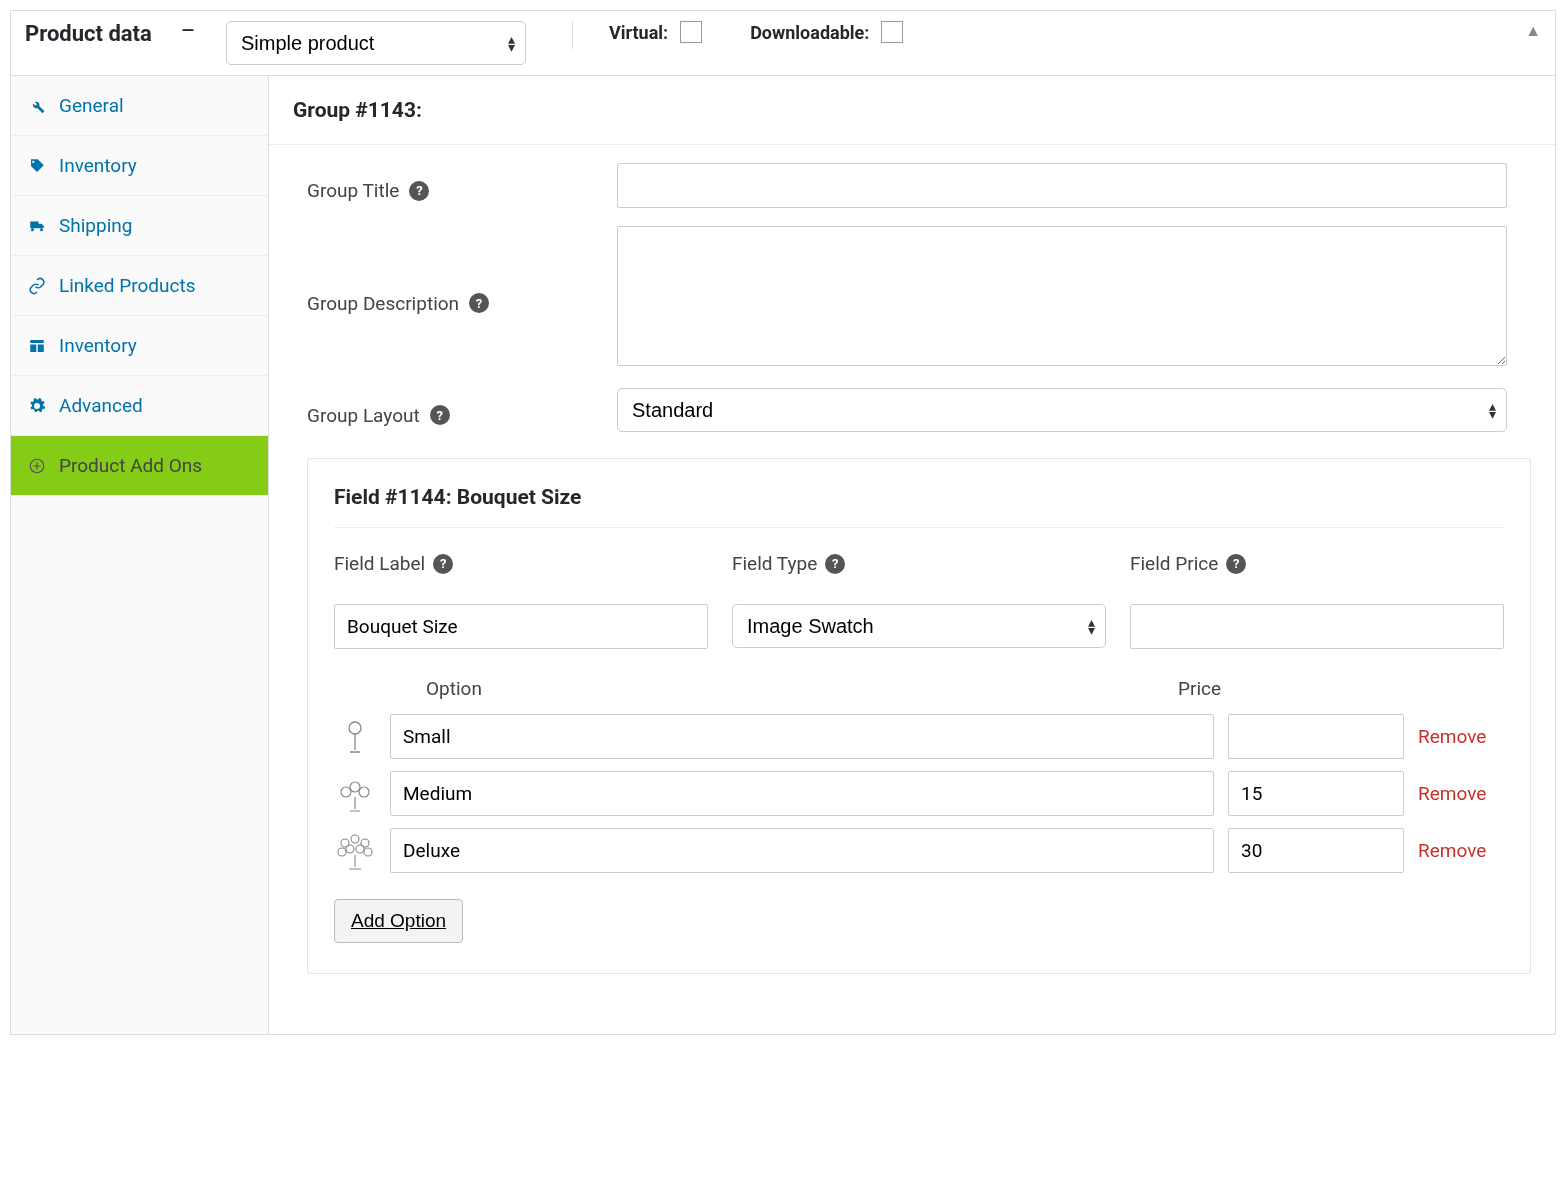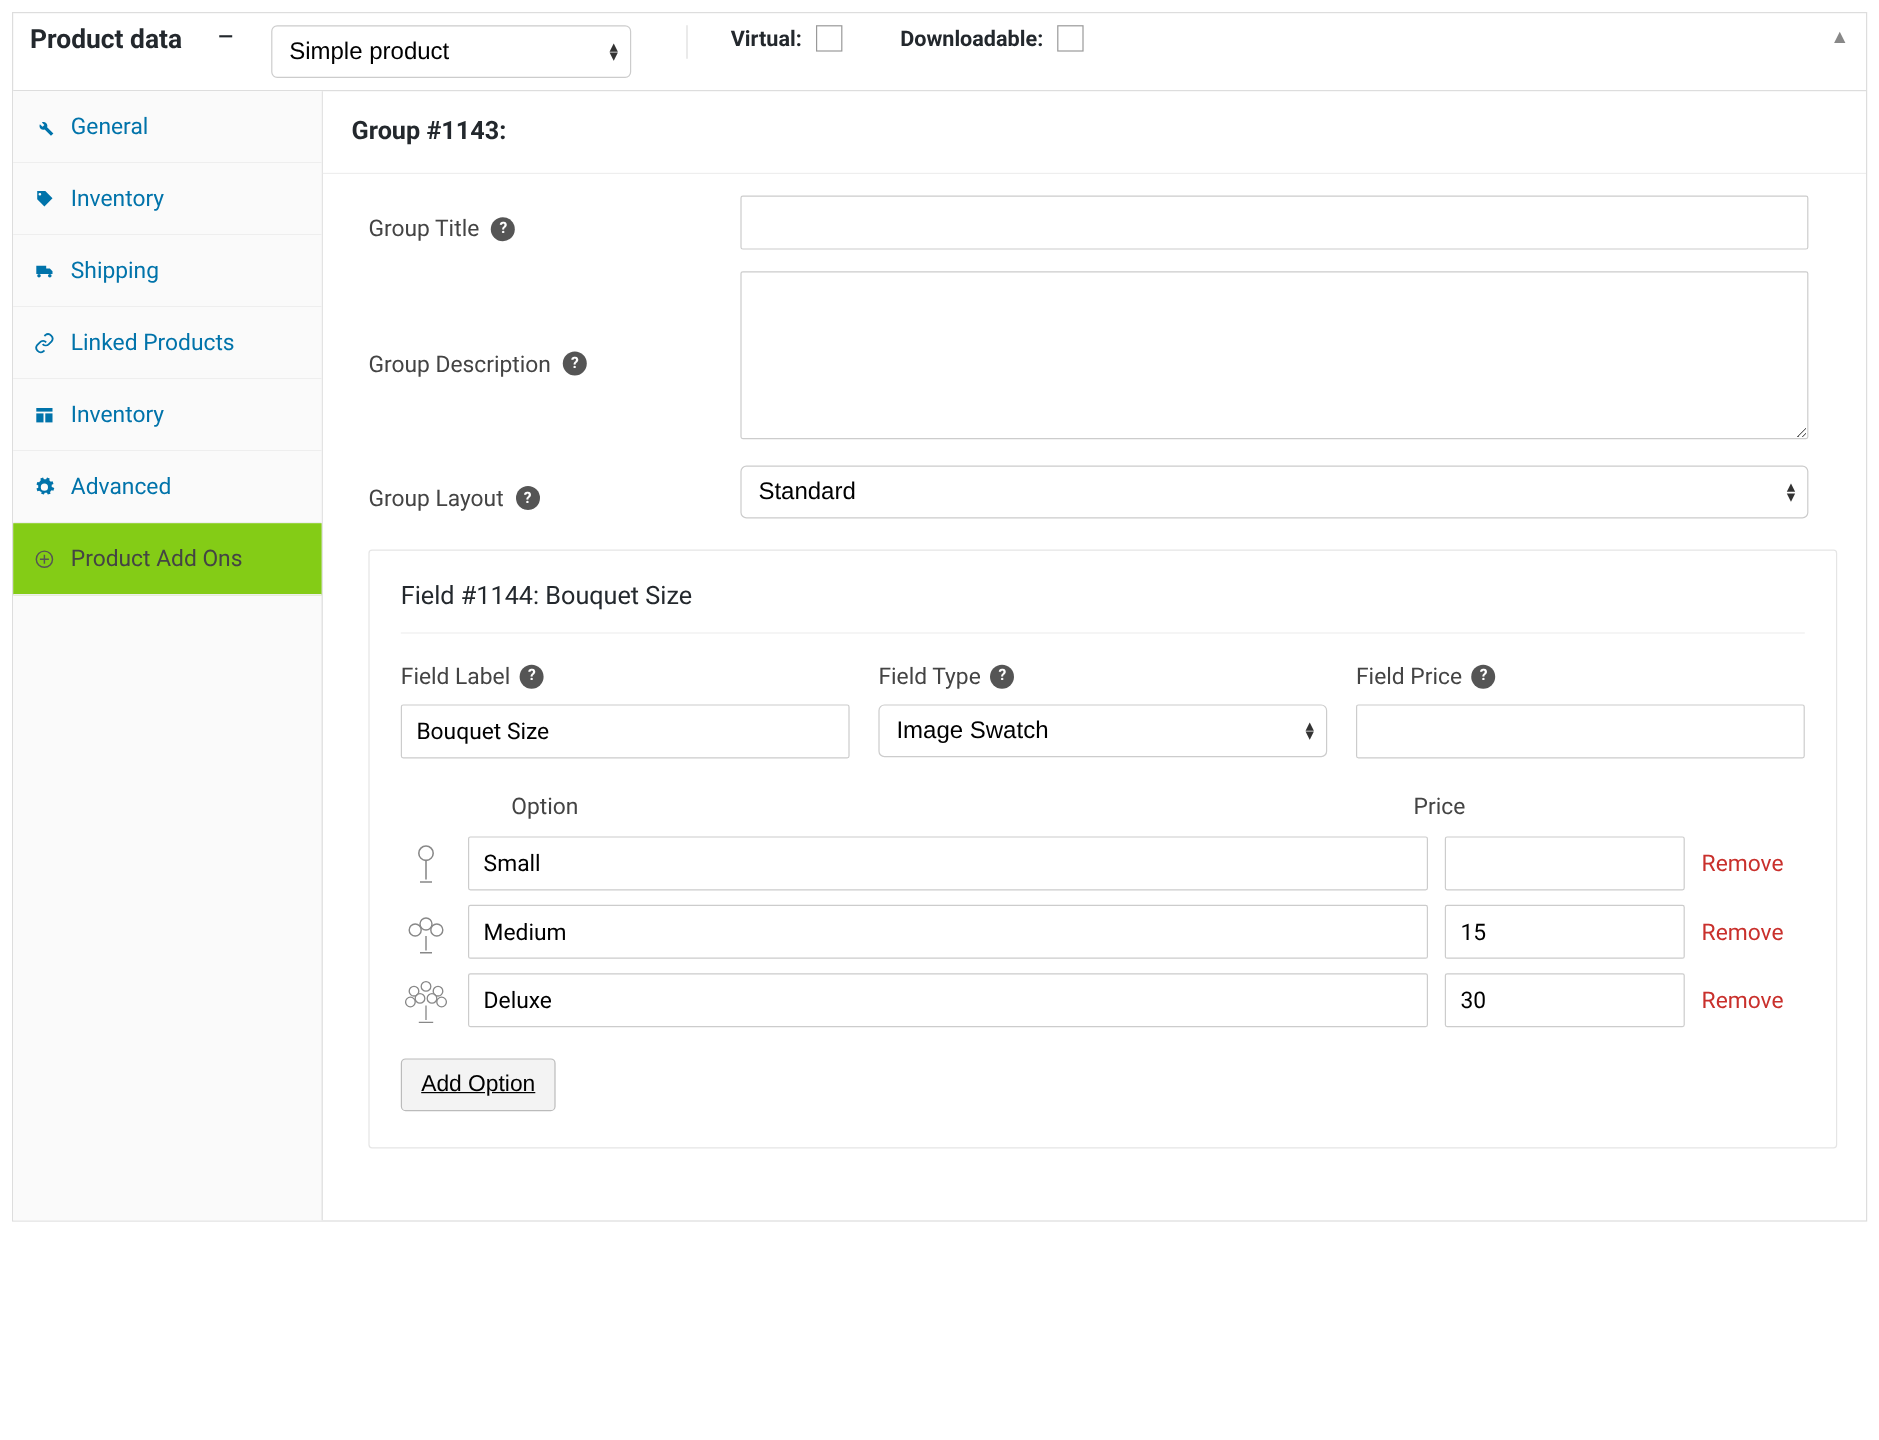--- a/index.html
+++ b/index.html
@@ -23,34 +23,34 @@
 .tab .icon { width: 20px; display: inline-flex; justify-content: center; }
 .content { flex: 1; padding: 22px 0 60px 0; }
 .group-title-h { font-weight: 700; font-size: 21px; padding: 0 0 22px 24px; border-bottom: 1px solid #eee; }
 .form-row { display: flex; align-items: center; padding: 18px 24px 0 38px; }
 .form-row .lbl { width: 310px; display: flex; align-items: center; gap: 10px; font-size: 19px; color: #444; padding-top: 10px; }
 .help { display: inline-flex; width: 20px; height: 20px; border-radius: 50%; background: #555; color: #fff; font-size: 13px; font-weight: 700; align-items: center; justify-content: center; }
 .form-row .ctrl { flex: 1; padding-right: 24px; }
 input[type=text], textarea { width: 100%; border: 1px solid #ccc; font-size: 19px; padding: 10px 12px; font-family: inherit; border-radius: 2px; }
 textarea { height: 140px; resize: both; }
 .field-box { border: 1px solid #e5e5e5; margin: 26px 24px 0 38px; padding: 26px 26px 30px 26px; border-radius: 3px; }
-.field-box-title { font-weight: 400; font-size: 21px; padding-bottom: 18px; border-bottom: 1px solid #eee; margin-bottom: 24px; }
+.field-box-title { font-weight: 700; font-size: 21px; padding-bottom: 18px; border-bottom: 1px solid #eee; margin-bottom: 24px; }
 .field-cols { display: flex; gap: 24px; }
 .field-col { flex: 1; }
-.field-col .col-lbl { display: flex; align-items: center; gap: 8px; font-size: 19px; color: #444; margin-bottom: 12px; }
+.field-col .col-lbl { display: flex; align-items: center; gap: 8px; font-size: 19px; color: #444; margin-bottom: 29px; }
 .options-table { margin-top: 28px; }
 .options-header { display: flex; padding: 0 0 14px 0; gap: 36px; }
 .oh-icon { width: 56px; }
 .oh-option { flex: 1; font-size: 19px; color: #444; }
 .oh-price { width: 190px; font-size: 19px; color: #444; }
 .oh-remove { width: 100px; }
 .option-row { display: flex; align-items: center; gap: 14px; margin-bottom: 12px; }
 .option-row .swatch { width: 42px; height: 42px; display: flex; align-items: center; justify-content: center; }
 .option-row .opt-input { flex: 1; }
-.option-row .price-input { width: 200px; }
+.option-row .price-input { width: 176px; }
 .option-row .remove-link { width: 86px; color: #c9302c; font-size: 19px; cursor: pointer; }
 .add-option-btn { margin-top: 14px; border: 1px solid #bbb; background: #f3f3f3; font-size: 19px; padding: 10px 16px; border-radius: 4px; cursor: pointer; text-decoration: underline; }
 </style>
 </head>
 <body>
 
 <div class="panel">
   <div class="panel-header">
     <span class="title">Product data</span>
     <span class="dash">—</span>

